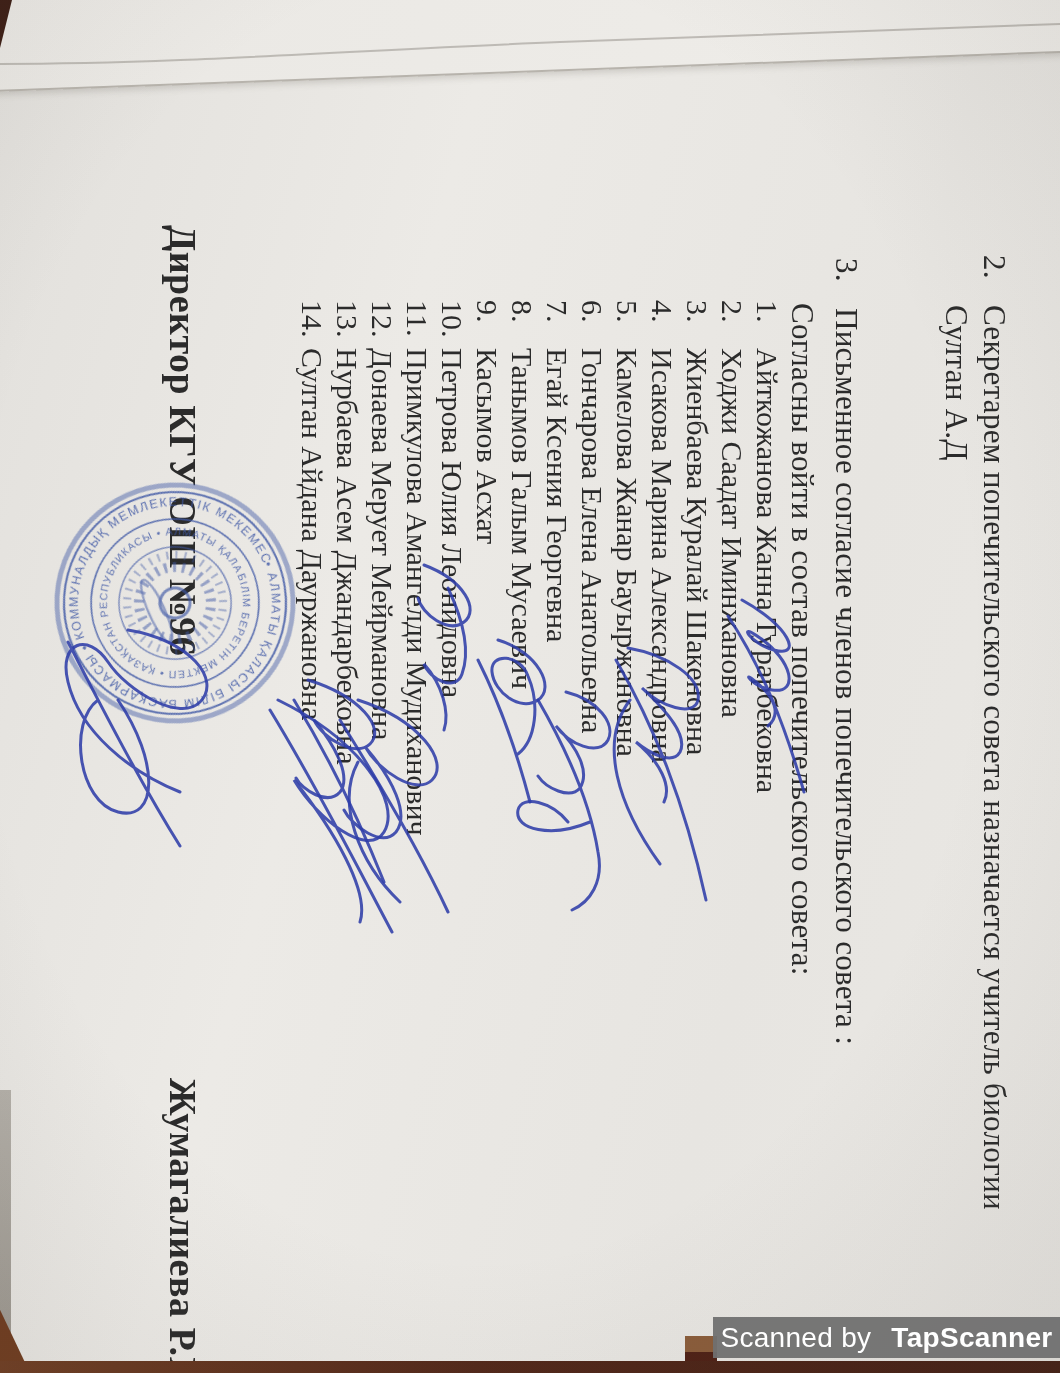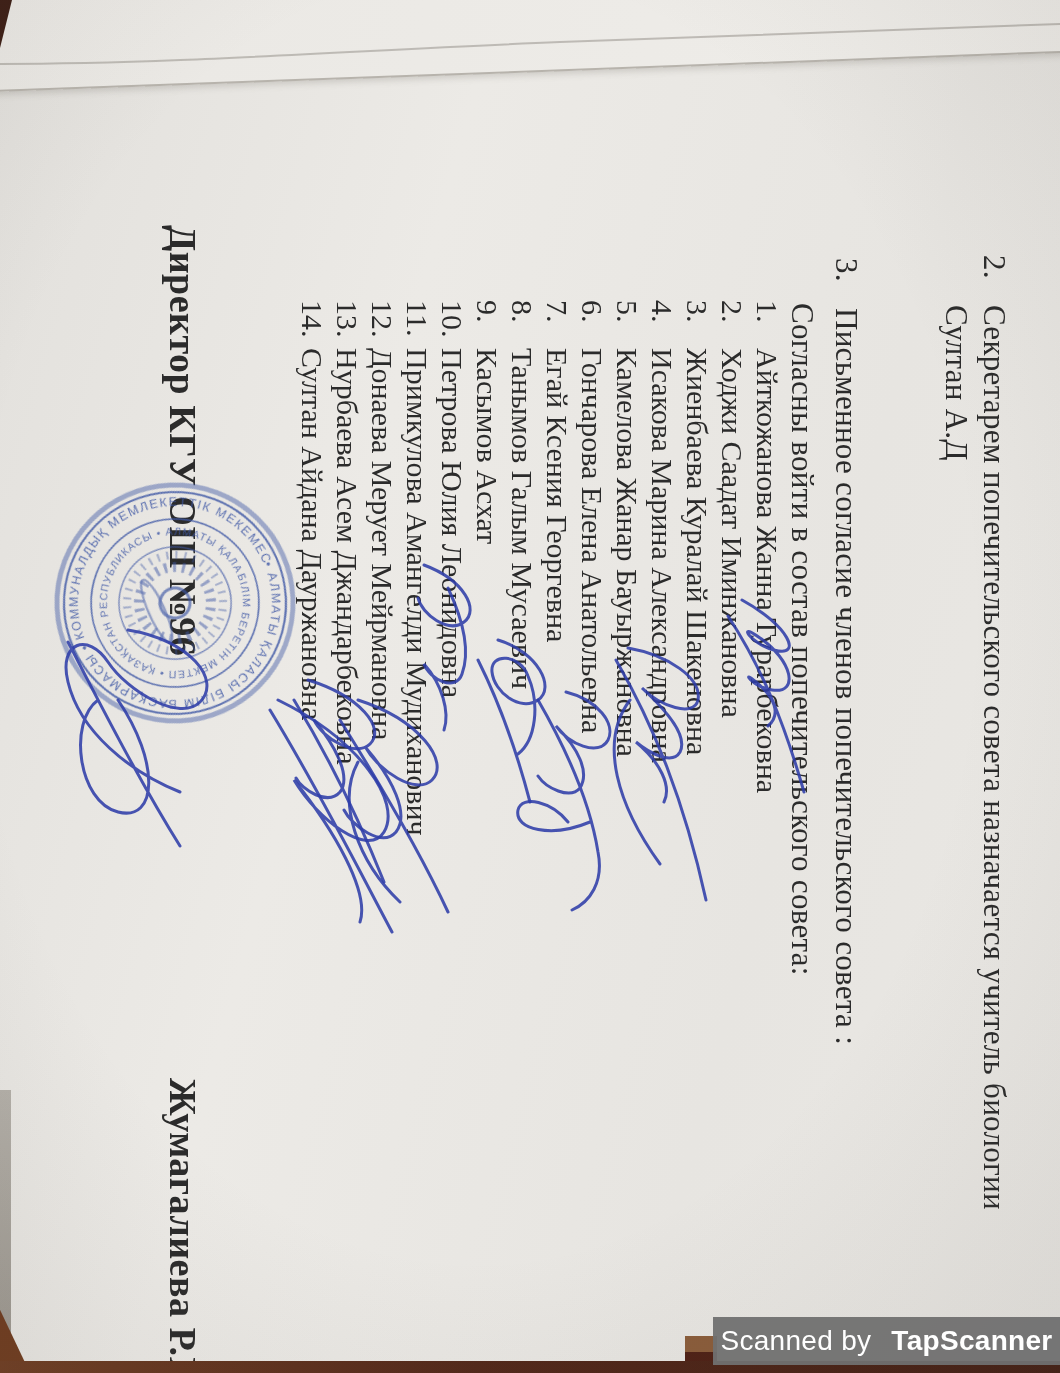--- a/index.html
+++ b/index.html
@@ -41,21 +41,21 @@
   .stamp-wrap svg{filter:blur(.4px);}
   
   .corner-tl{position:absolute;left:0;top:0;width:12px;height:48px;background:#3c1d14;clip-path:polygon(0 0,100% 0,0 100%);}
   .left-sliver{position:absolute;left:0;top:1090px;width:11px;height:275px;background:linear-gradient(#b3afa8,#9b968e);}
   .corner-bl{position:absolute;left:0;top:1296px;width:30px;height:77px;background:#6f3b1e;clip-path:polygon(0 18%,100% 100%,0 100%);}
   .bottom-strip{position:absolute;left:0;top:1361px;width:1060px;height:12px;background:linear-gradient(90deg,#6f3d22,#52281a 45%,#431d12);}
   .table-gap-tan{position:absolute;left:685px;top:1336px;width:32px;height:20px;background:#8a5c3a;}
   .table-gap-dark{position:absolute;left:685px;top:1352px;width:32px;height:21px;background:#4e2015;}
   .fold-line{position:absolute;left:0;top:0;width:1060px;height:120px;pointer-events:none;}
   .tap-bar{
-    position:absolute;left:713px;top:1317px;width:347px;height:48px;
+    position:absolute;left:713px;top:1317px;width:347px;height:41px;
     background:rgba(112,112,112,.95);
     display:flex;align-items:center;justify-content:center;
     font-family:"Liberation Sans","DejaVu Sans",sans-serif;
     color:#ffffff;font-size:28px;letter-spacing:.3px;
   }
   .tap-bar b{margin-left:20px;}
   .stamp-ring-text{font-family:"Liberation Sans","DejaVu Sans",sans-serif;fill:#4059a6;}
   .vignette{position:absolute;left:0;top:0;width:1060px;height:1373px;
     background:radial-gradient(ellipse at 45% 45%, rgba(255,255,255,0) 60%, rgba(90,85,78,.12) 100%);
     pointer-events:none;}

